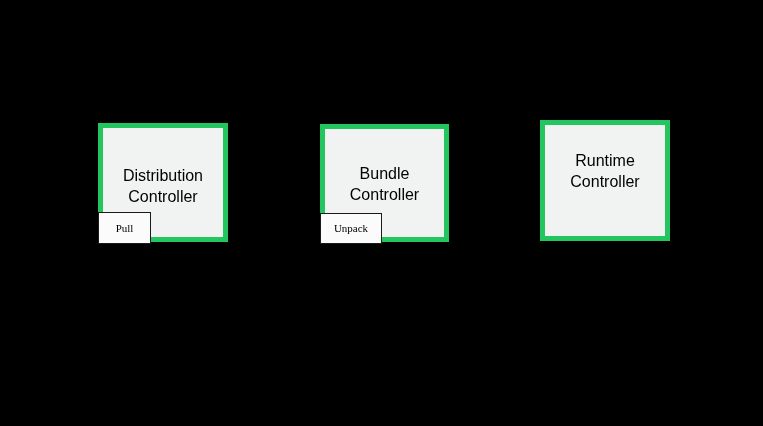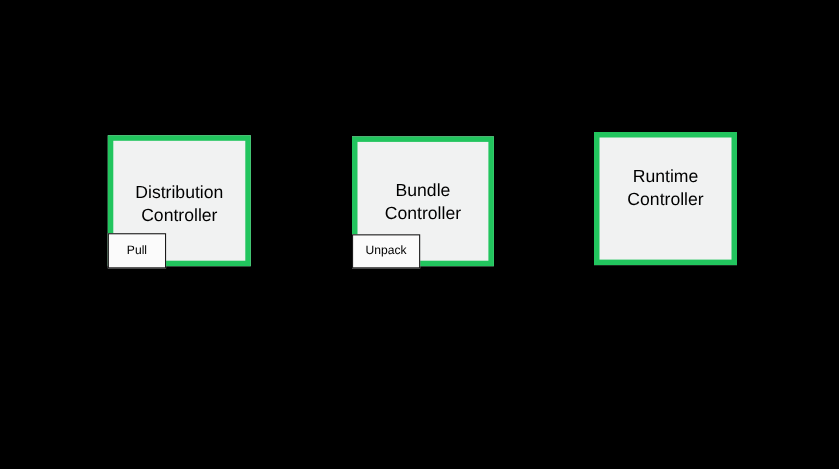--- a/index.html
+++ b/index.html
@@ -39,21 +39,21 @@
     position: absolute;
     background: #fbfbfb;
     border: 1px solid #1a1a1a;
     box-sizing: border-box;
     display: flex;
     align-items: center;
     justify-content: center;
   }
   .subnode-label {
     color: #000000;
-    font-family: Liberation Sans, sans-serif;
+    font-family: Liberation Serif, serif;
     font-size: 11px;
     line-height: 13px;
     white-space: nowrap;
   }
 
   
   #node-distribution-controller {
     left: 98px;
     top: 123px;
     width: 130px;

